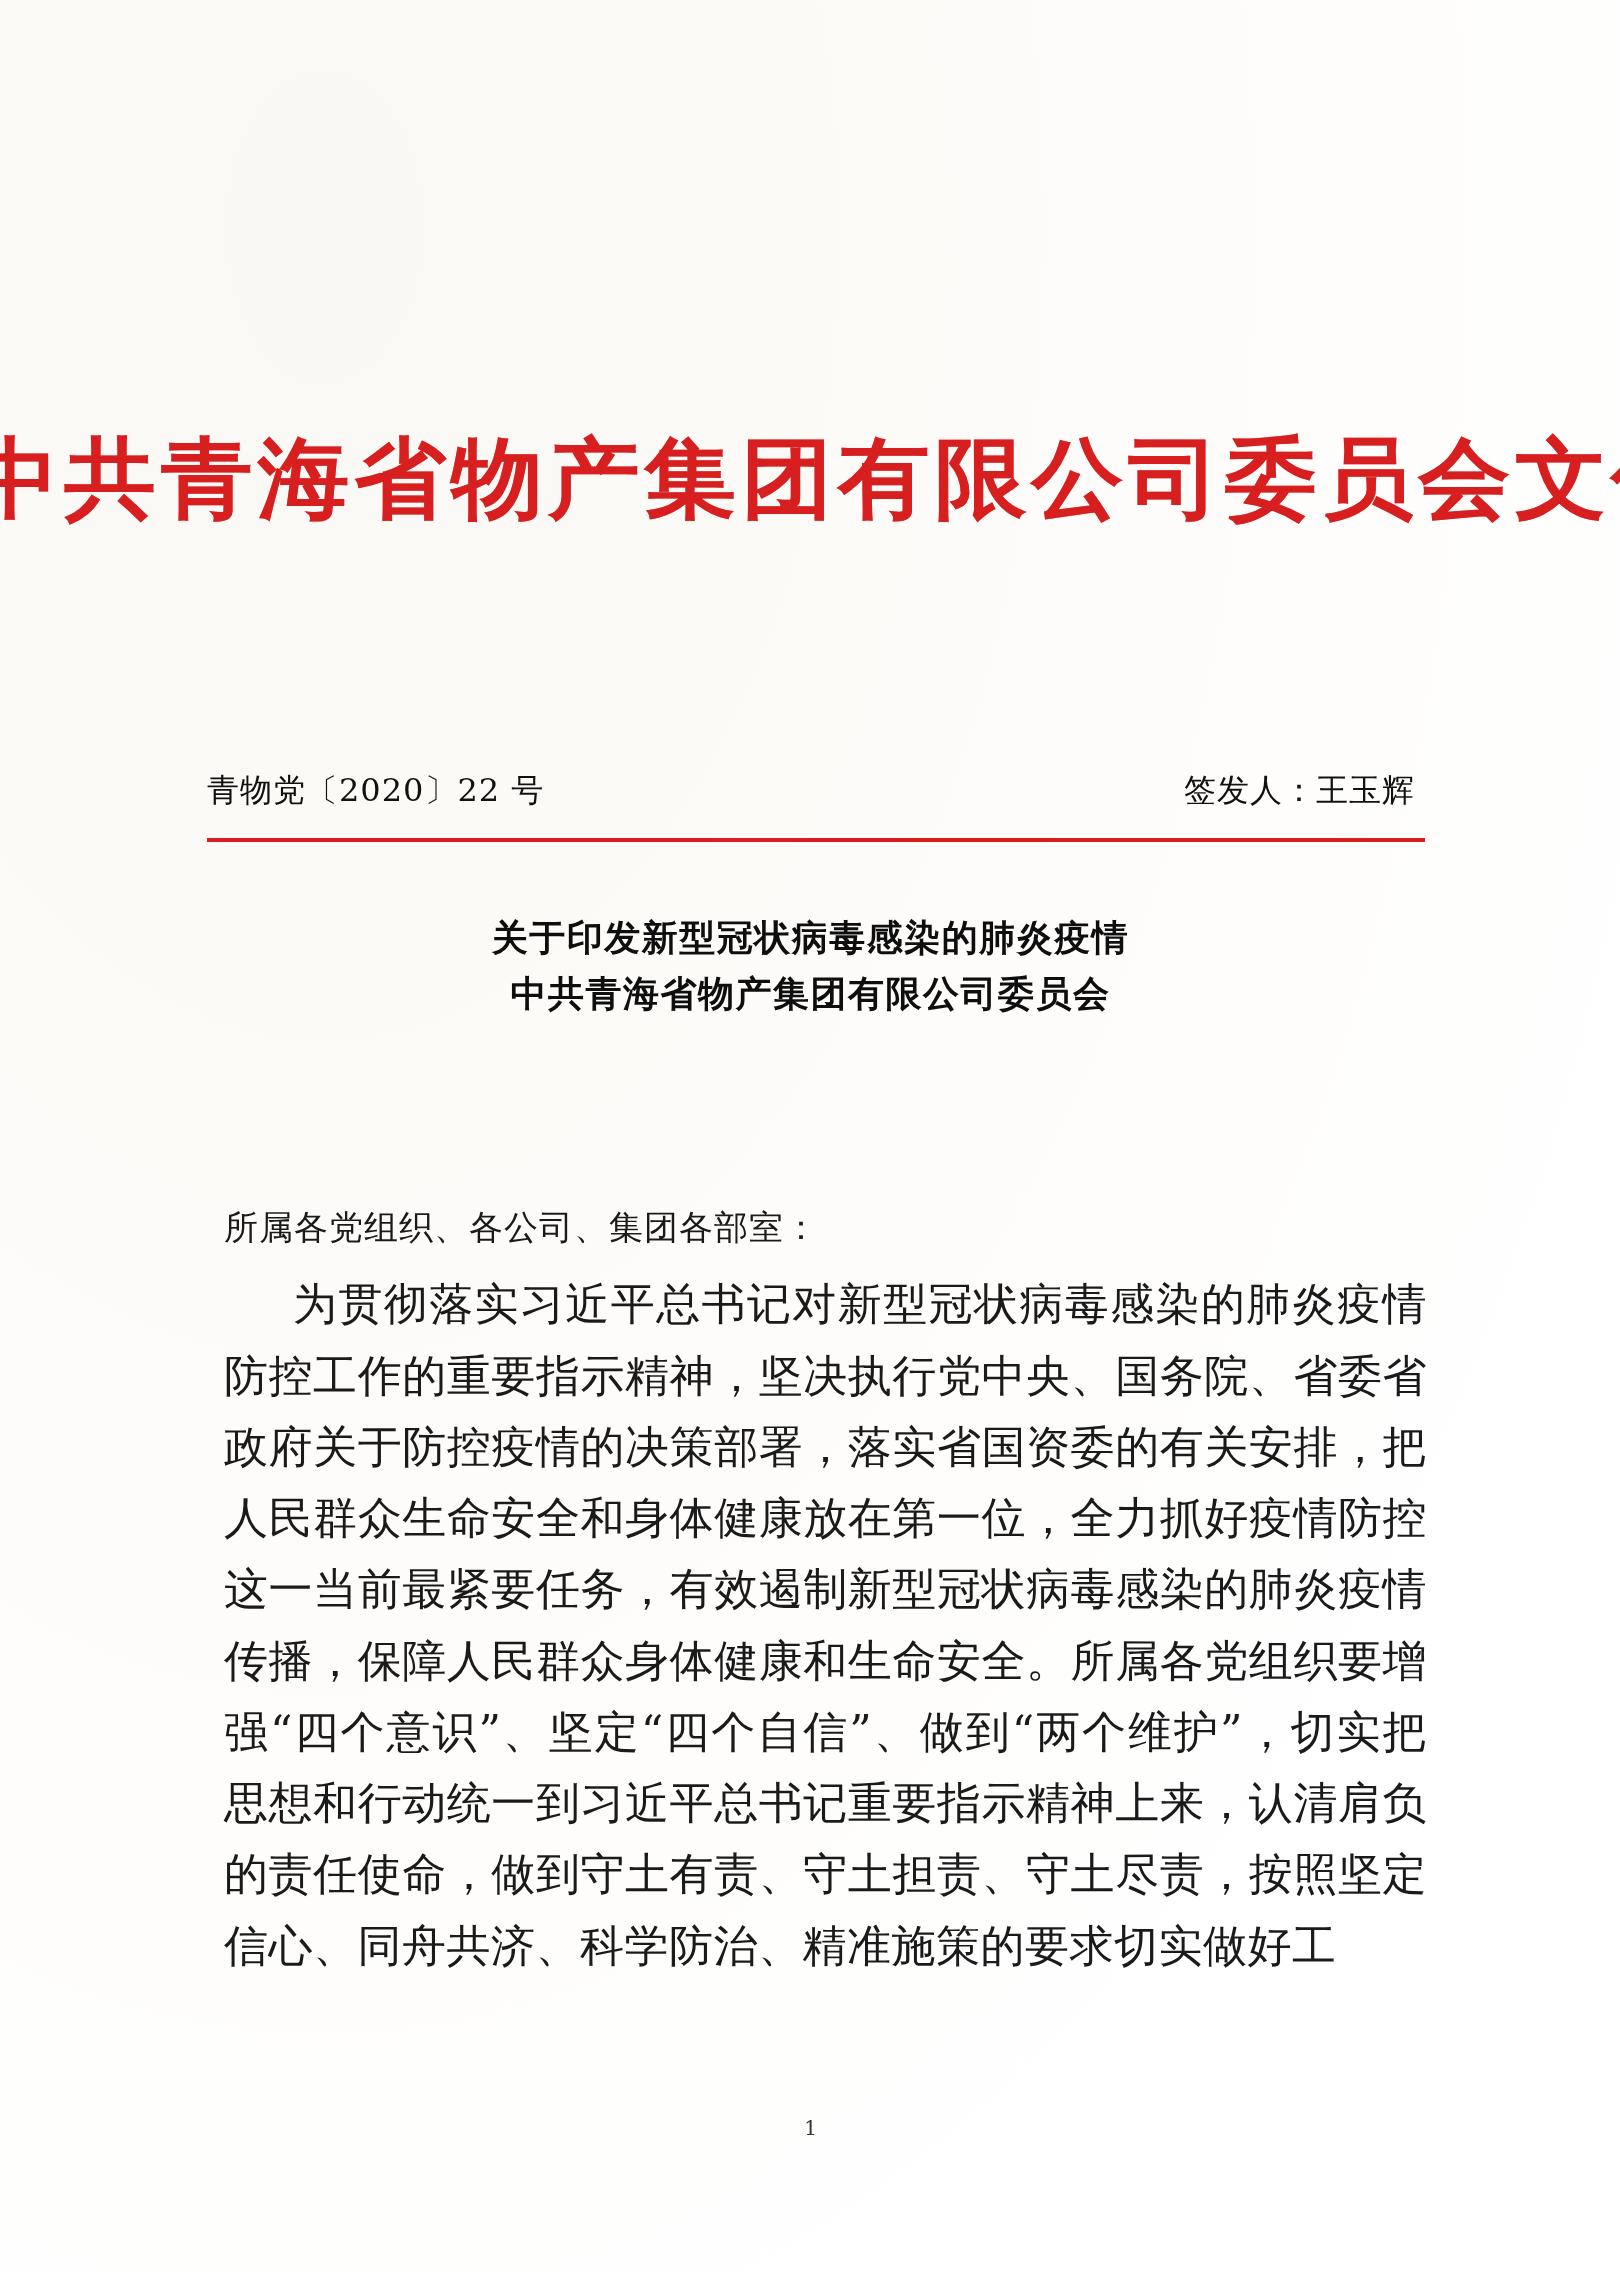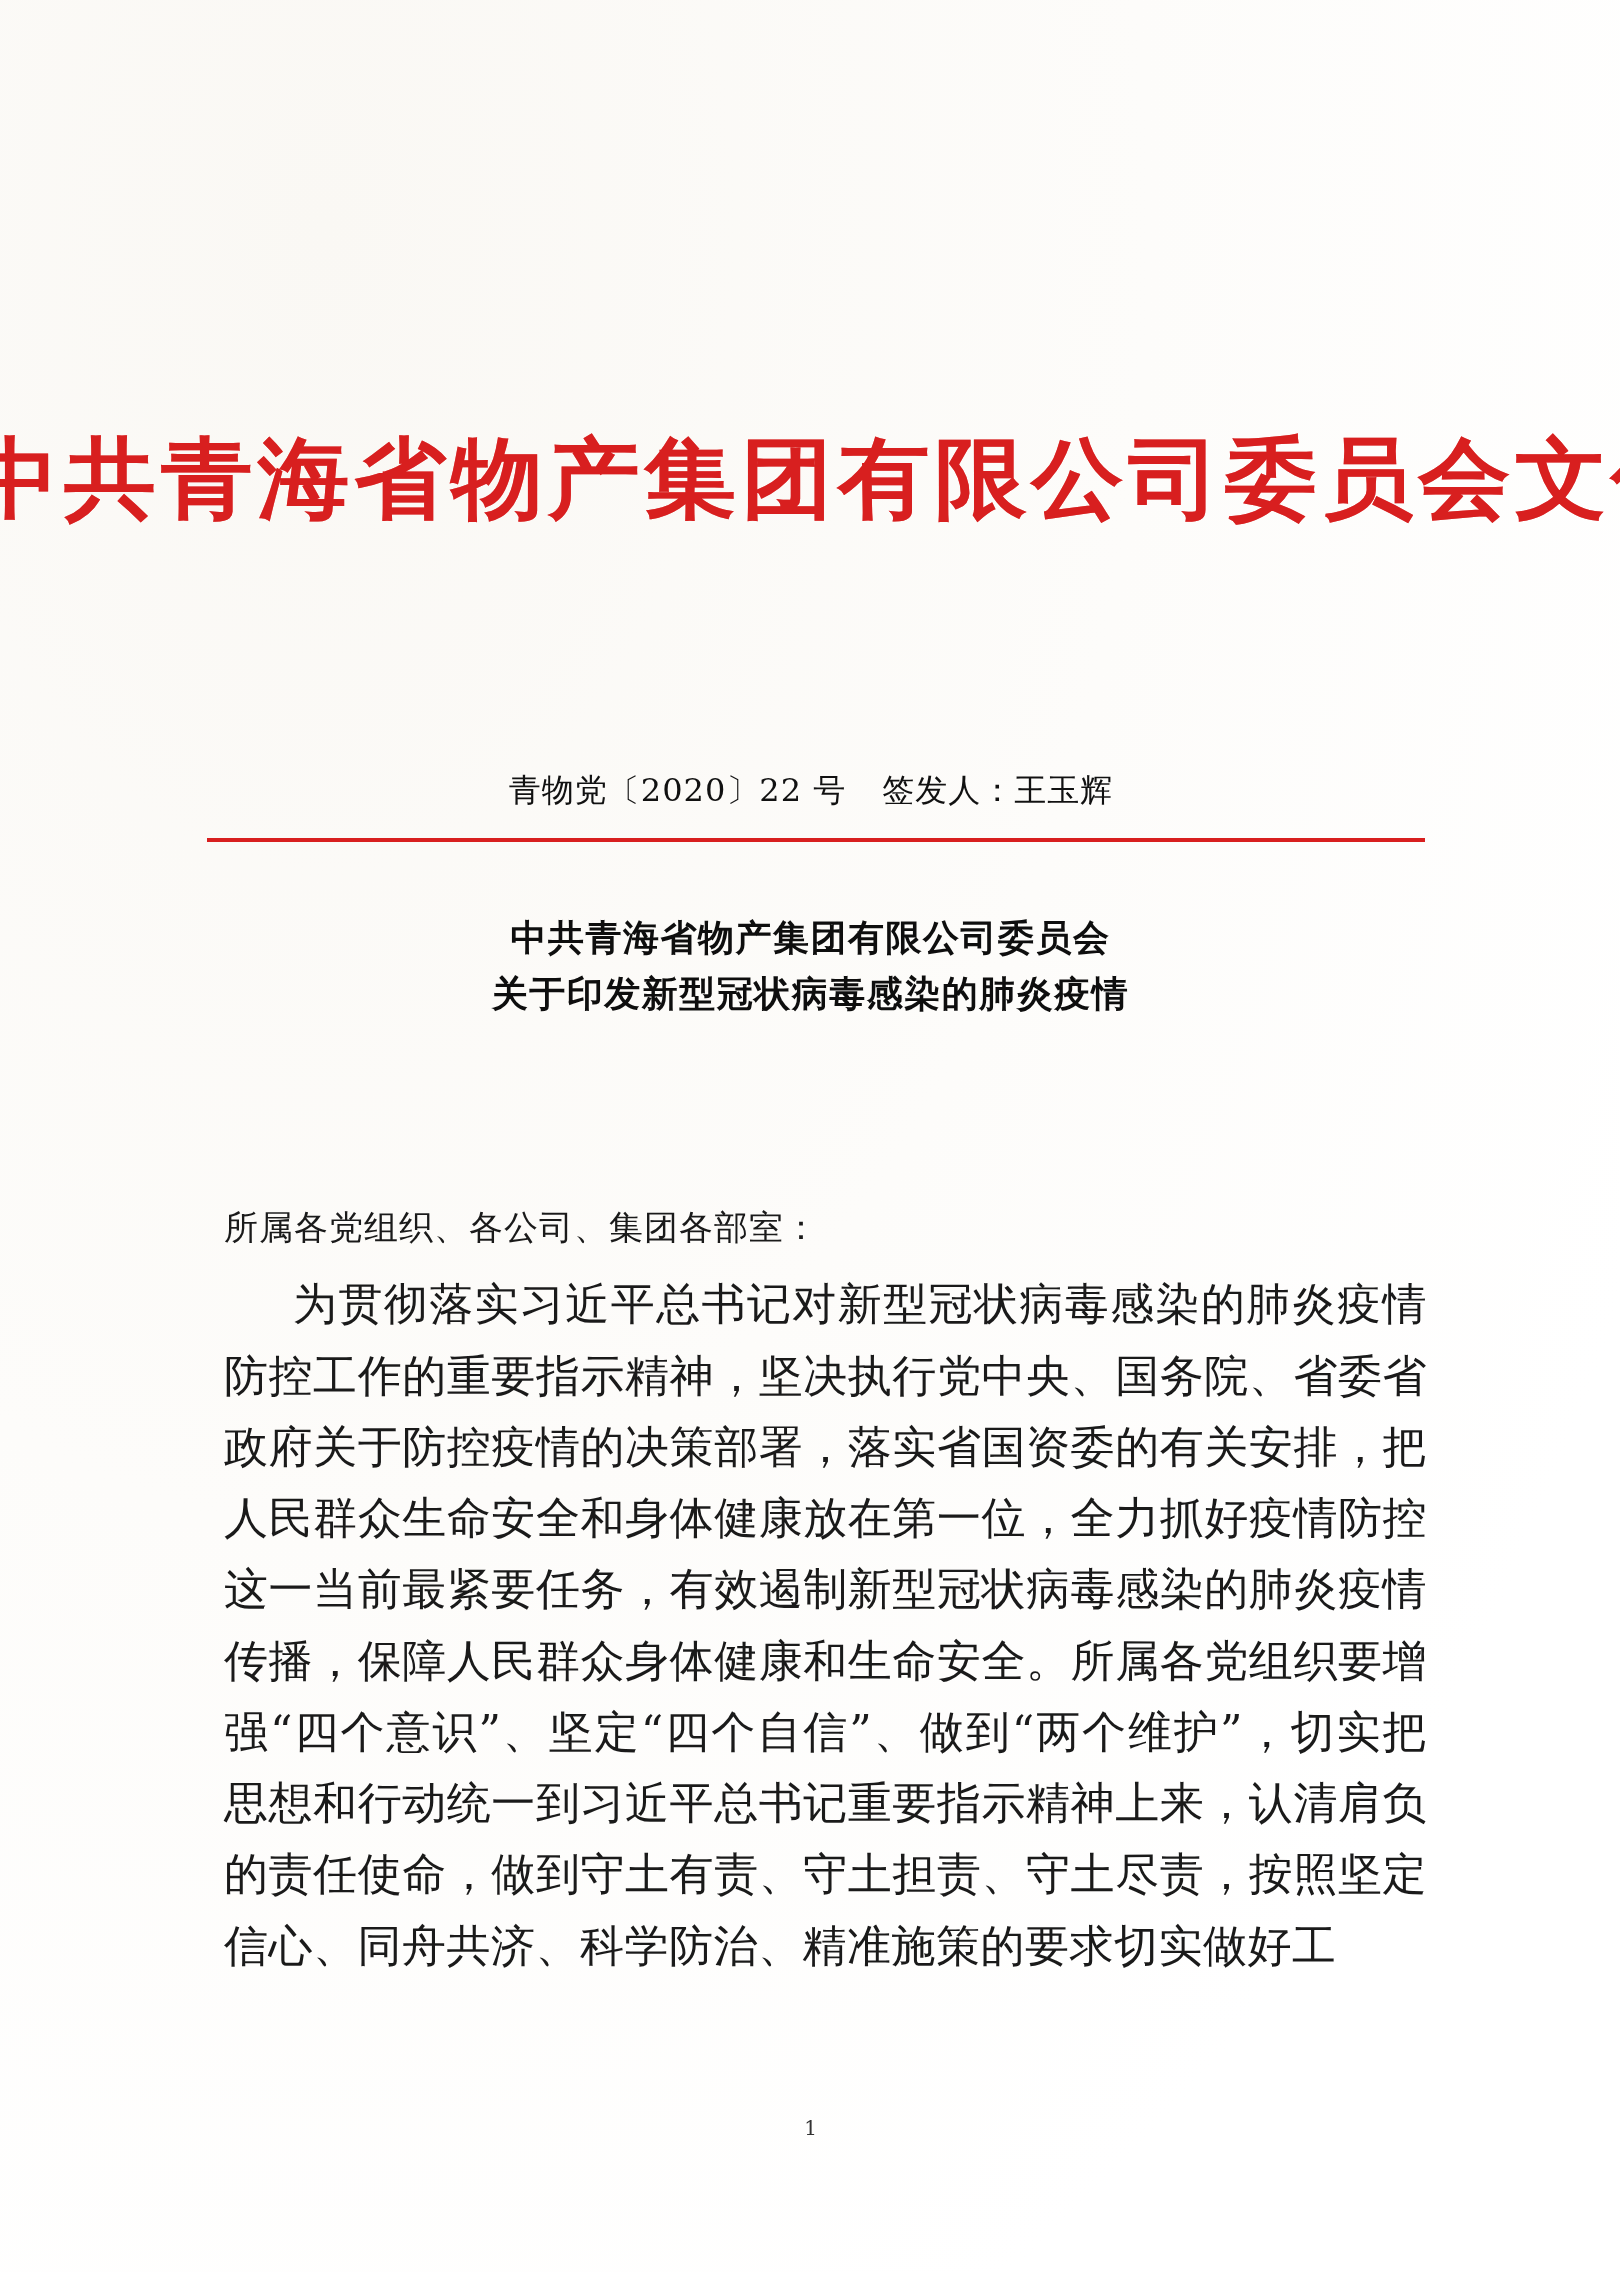--- a/index.html
+++ b/index.html
@@ -50,21 +50,21 @@
     transform: scaleX(1.04);
     text-shadow: 0 0 0.5px rgba(216,31,31,.6);
   }
 
   .meta-row {
     position: absolute;
     left: 207px;
     top: 769px;
     width: 1223px;
     display: flex;
-    justify-content: center;
+    justify-content: space-between;
     align-items: baseline;
     font-size: 32px;
     letter-spacing: 1px;
     color: #111;
   }
   .meta-left { white-space: nowrap; }
   .meta-right { white-space: nowrap; padding-right: 15px; margin-left: 36px;}
 
   .red-rule {
     position: absolute;
@@ -131,22 +131,22 @@
   </div>
 
   <div class="meta-row">
     <div class="meta-left">青物党〔2020〕22 号</div>
     <div class="meta-right">签发人：王玉辉</div>
   </div>
 
   <div class="red-rule"></div>
 
   <div class="title-block">
+    <div class="tline">关于印发新型冠状病毒感染的肺炎疫情</div>
     <div class="tline">中共青海省物产集团有限公司委员会</div>
-    <div class="tline">关于印发新型冠状病毒感染的肺炎疫情</div>
   </div>
 
   <div class="body-block">
     <div class="salutation">所属各党组织、各公司、集团各部室：</div>
     <div class="para">为贯彻落实习近平总书记对新型冠状病毒感染的肺炎疫情防控工作的重要指示精神，坚决执行党中央、国务院、省委省政府关于防控疫情的决策部署，落实省国资委的有关安排，把人民群众生命安全和身体健康放在第一位，全力抓好疫情防控这一当前最紧要任务，有效遏制新型冠状病毒感染的肺炎疫情传播，保障人民群众身体健康和生命安全。所属各党组织要增强“四个意识”、坚定“四个自信”、做到“两个维护”，切实把思想和行动统一到习近平总书记重要指示精神上来，认清肩负的责任使命，做到守土有责、守土担责、守土尽责，按照坚定信心、同舟共济、科学防治、精准施策的要求切实做好工</div>
   </div>
 
   <div class="page-number">1</div>
 </div>
 

